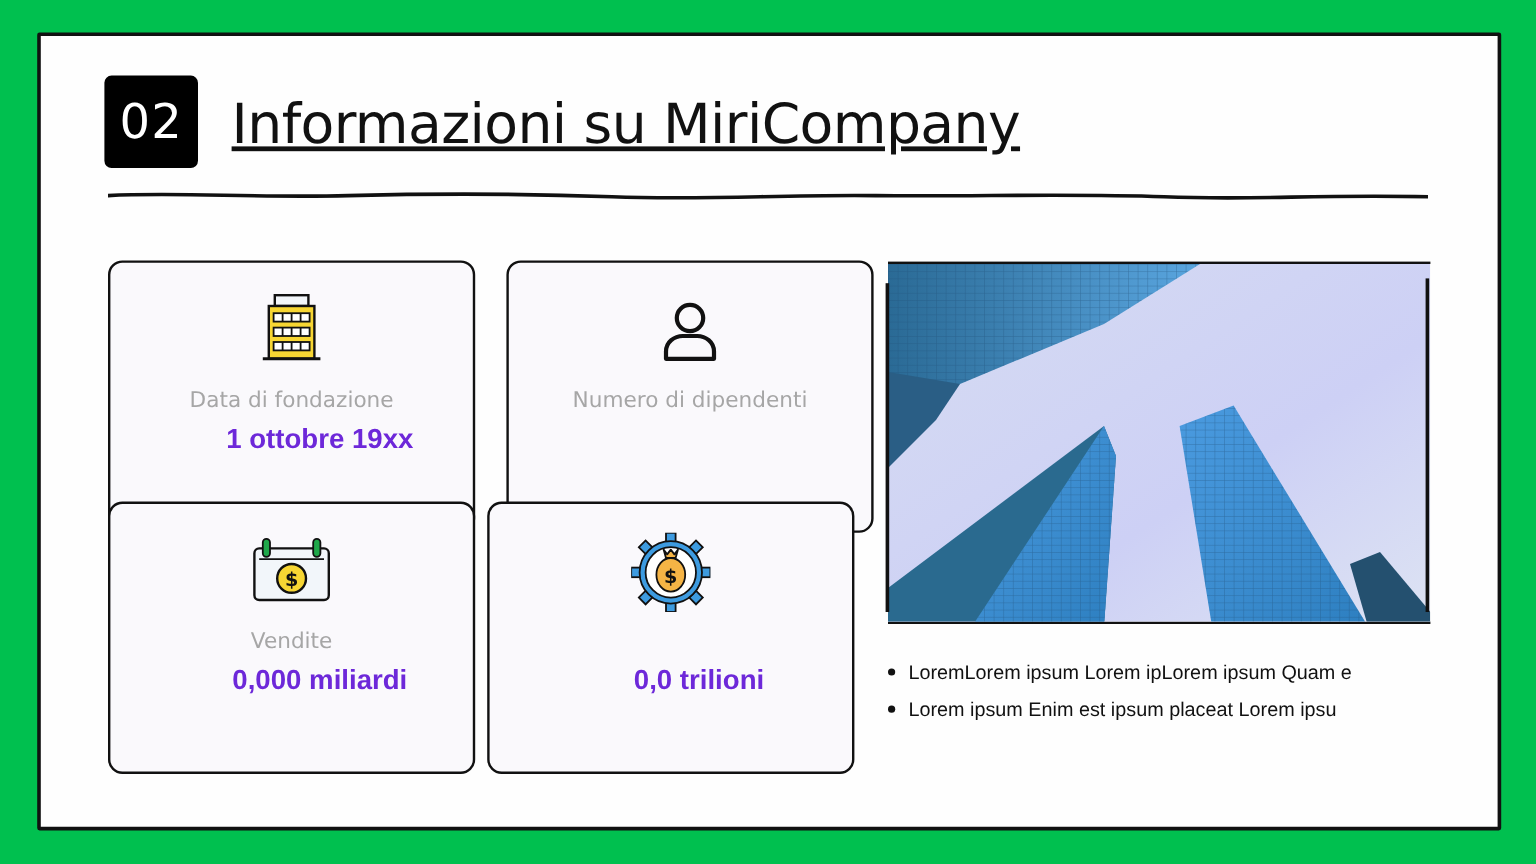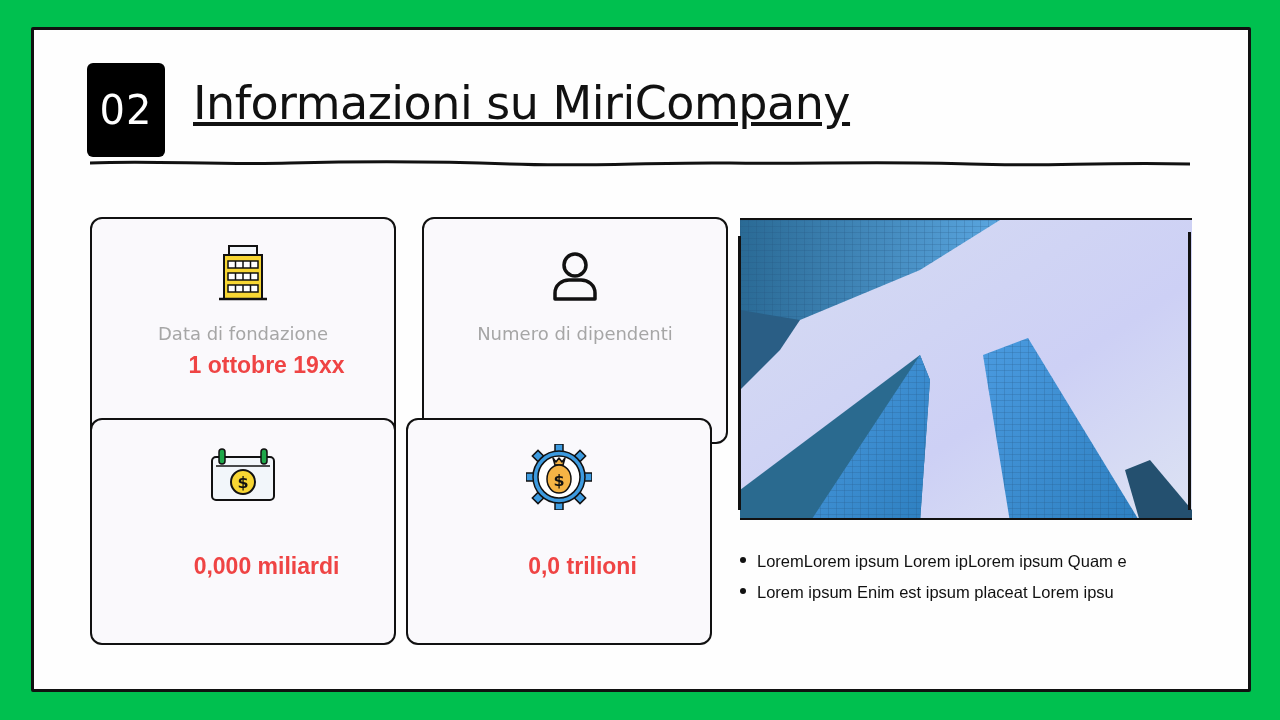--- a/index.html
+++ b/index.html
@@ -13,21 +13,21 @@
       position: absolute;
       left: 31px; top: 27px;
       width: 1220px; height: 665px;
       background: #fefefe;
       border: 3px solid #111;
       border-radius: 2px;
     }
     .num-badge {
       position: absolute;
       left: 87px; top: 63px;
-      width: 78px; height: 94px;
+      width: 78px; height: 77px;
       background: #000;
       border-radius: 6px;
       color: #fff;
       font-family: "DejaVu Sans", sans-serif;
       font-size: 40px;
       display: flex; align-items: center; justify-content: center;
       letter-spacing: 1px;
     }
     .page-title {
       position: absolute;
@@ -63,21 +63,21 @@
       font-family: "DejaVu Sans", sans-serif;
       font-size: 18px;
       color: #a6a6a6;
     }
     .card .value {
       position: absolute;
       left: 0; right: 0; top: 133px;
       font-family: "Liberation Sans", sans-serif;
       font-weight: bold;
       font-size: 23px;
-      color: #ef4444;
+      color: #6d28d9;
       padding-left: 47px;
     }
     .photo {
       position: absolute;
       left: 740px; top: 218px;
       width: 452px; height: 302px;
       overflow: hidden;
       border-top: 2px solid #111;
       border-bottom: 2px solid #111;
     }
@@ -161,20 +161,21 @@
 
 <div class="card" style="left:90px; top:418px;">
   <svg class="icon" viewBox="0 0 66 66">
     <rect x="2" y="13" width="62" height="43" rx="4" fill="#f2f6fa" stroke="#111" stroke-width="2"></rect>
     <line x1="6" y1="22" x2="60" y2="22" stroke="#111" stroke-width="1.5"></line>
     <rect x="9" y="5" width="6" height="15" rx="3" fill="#1fa84a" stroke="#111" stroke-width="1.5"></rect>
     <rect x="51" y="5" width="6" height="15" rx="3" fill="#1fa84a" stroke="#111" stroke-width="1.5"></rect>
     <circle cx="33" cy="38" r="12" fill="#f7d633" stroke="#111" stroke-width="2"></circle>
     <text x="33" y="44" text-anchor="middle" font-family="DejaVu Sans, sans-serif" font-size="16" font-weight="bold" fill="#111">$</text>
   </svg>
+  <div class="label">Vendite</div>
   <div class="value">0,000 miliardi</div>
 </div>
 
 <div class="card" style="left:406px; top:418px;">
   <svg class="icon" viewBox="0 0 66 66">
     <g fill="#3d9be0" stroke="#111" stroke-width="1.5">
       <rect x="29" y="0" width="8" height="8"></rect>
       <rect x="29" y="58" width="8" height="8"></rect>
       <rect x="0" y="29" width="8" height="8"></rect>
       <rect x="58" y="29" width="8" height="8"></rect>

